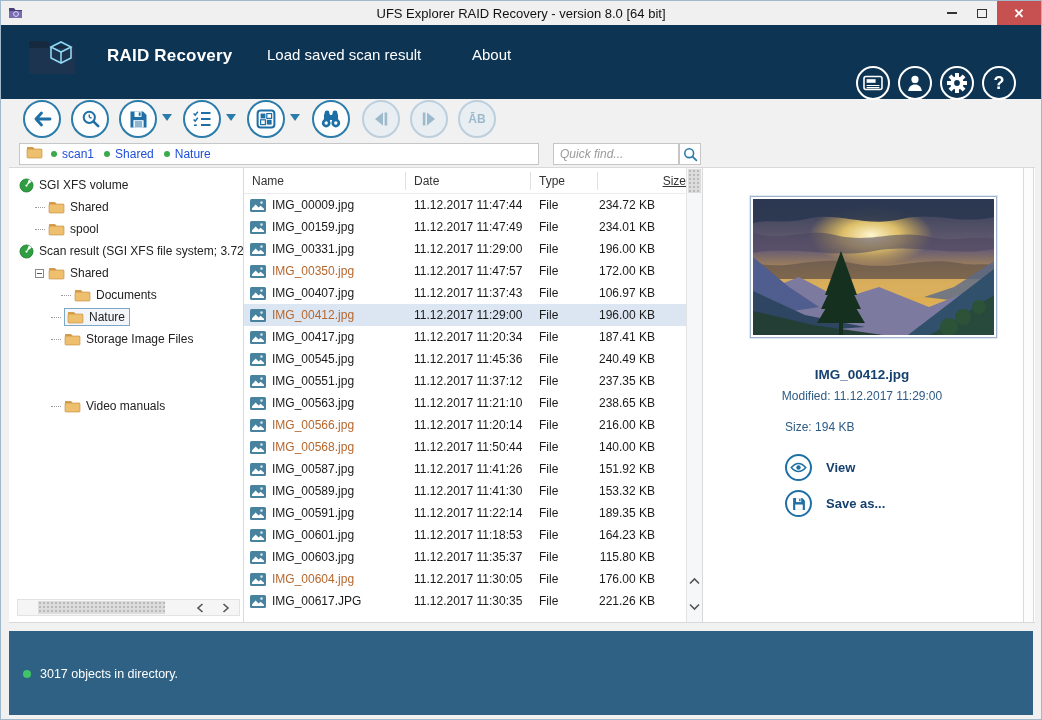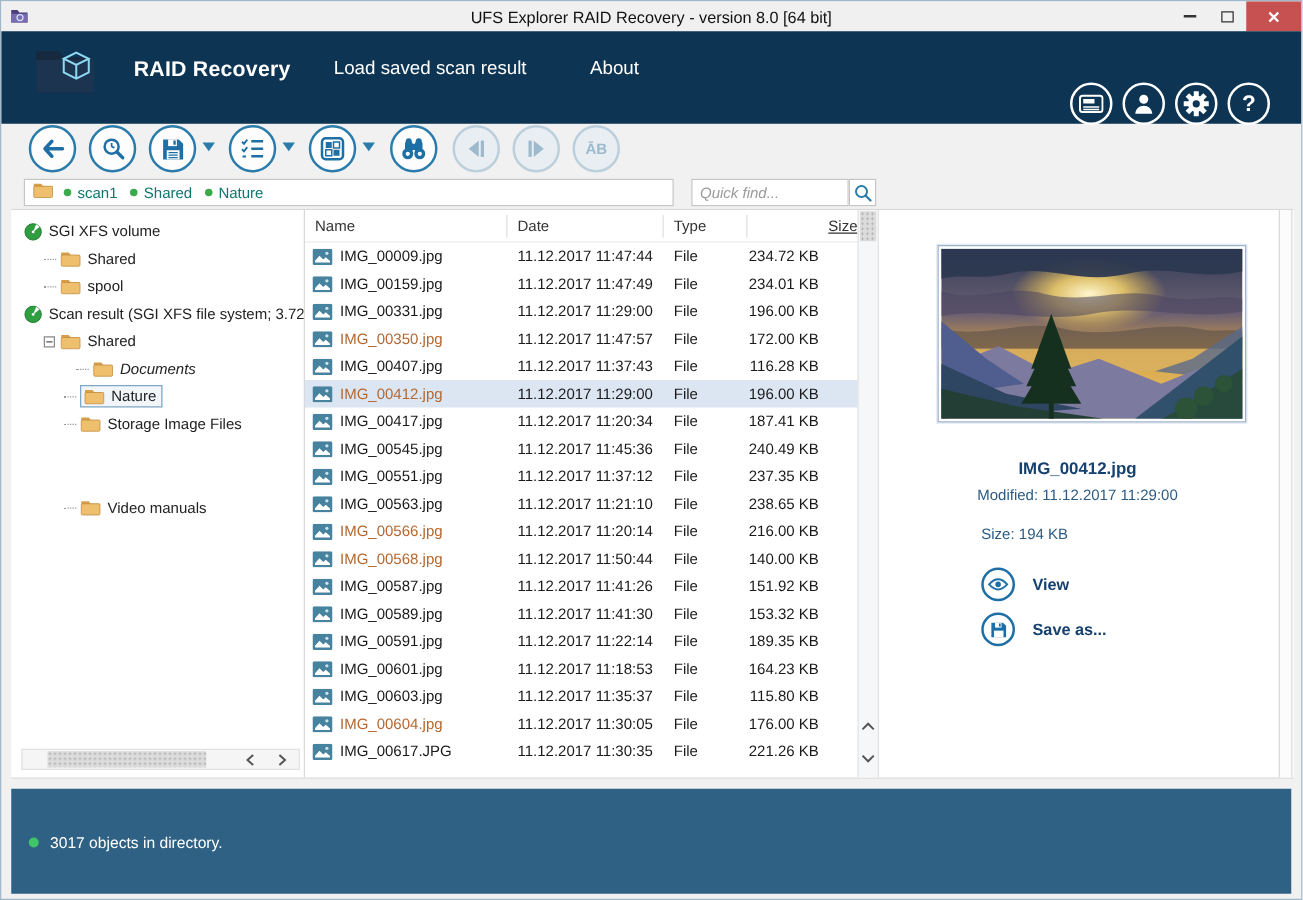--- a/index.html
+++ b/index.html
@@ -27,21 +27,21 @@
   .hdr-btn.q{color:#fff;font-size:18px;font-weight:bold;}
 
   
   .circle-btn{position:absolute;top:99px;width:38px;height:38px;border:2px solid #2b7cab;border-radius:50%;background:#fdfdfd;display:flex;align-items:center;justify-content:center;cursor:pointer;}
   .circle-btn.disabled{border-color:#bccfdc;background:#e9eef2;cursor:default;}
   .caret{position:absolute;top:113px;width:0;height:0;border-left:5px solid transparent;border-right:5px solid transparent;border-top:7px solid #2b7cab;cursor:pointer;}
   .ab-label{font-size:12px;font-weight:bold;color:#9db9cc;}
 
   
   .crumbbar{position:absolute;left:18px;top:142px;width:520px;height:22px;background:#fff;border:1px solid #c6c6c6;display:flex;align-items:center;padding:0 6px;gap:8px;}
-  .crumb{display:flex;align-items:center;gap:5px;font-size:12px;color:#0f766e;cursor:pointer;}
+  .crumb{display:flex;align-items:center;gap:5px;font-size:12px;color:#1d4ed8;cursor:pointer;}
   .crumb .dot{width:6px;height:6px;border-radius:50%;background:#3aaa4a;}
   .qfind{position:absolute;left:552px;top:142px;width:126px;height:22px;border:1px solid #c6c6c6;padding:0 6px;font-size:12px;font-family:"Liberation Sans",sans-serif;color:#333;}
   .qfind::placeholder{font-style:italic;color:#9a9a9a;}
   .qbtn{position:absolute;left:678px;top:142px;width:22px;height:22px;border:1px solid #c6c6c6;background:#fff;display:flex;align-items:center;justify-content:center;cursor:pointer;}
 
   
   .content{position:absolute;left:8px;top:166px;width:1026px;height:456px;background:#fff;border-top:1px solid #d9d9d9;border-bottom:1px solid #d9d9d9;display:flex;}
   .treepanel{position:relative;width:235px;border-right:1px solid #d9d9d9;padding-top:6px;overflow:hidden;}
   .titem{height:22px;display:flex;align-items:center;font-size:12px;color:#222;white-space:nowrap;cursor:pointer;}
   .branch{width:10px;border-bottom:1px dotted #9a9a9a;margin-right:3px;flex:none;}
@@ -315,21 +315,21 @@
           <div class="titem" style="padding-left: 26px;">
             <span class="expander"></span>
             <span style="display:flex;">
               <svg width="17" height="14" viewBox="0 0 17 14">
                 <path d="M1 2h6l1.6 2H16v1H1z" fill="#d89e4a"></path>
                 <rect x="1" y="4" width="15" height="9" rx="1" fill="#eebf6d" stroke="#c08a3e" stroke-width=".6"></rect>
               </svg>
             </span>
             <span class="lbl">Shared</span>
           </div>
-          <div class="titem" style="padding-left: 52px; font-style: italic;">
+          <div class="titem" style="padding-left: 52px;">
             <span class="branch"></span>
             <span style="display:flex;">
               <svg width="17" height="14" viewBox="0 0 17 14">
                 <path d="M1 2h6l1.6 2H16v1H1z" fill="#d89e4a"></path>
                 <rect x="1" y="4" width="15" height="9" rx="1" fill="#eebf6d" stroke="#c08a3e" stroke-width=".6"></rect>
               </svg>
             </span>
             <span class="lbl">Documents</span>
           </div>
           <div class="titem" style="padding-left: 42px;">
@@ -456,21 +456,21 @@
                 <svg width="16" height="13" viewBox="0 0 16 13">
                   <rect width="16" height="13" rx="1.5" fill="#47829e"></rect>
                   <path d="M2 9.5 5.6 5.5 8.6 8.5 10.6 6.8 14 9.8V11H2z" fill="#fff"></path>
                   <circle cx="11.5" cy="3.6" r="1.3" fill="#cfe3ec"></circle>
                 </svg>
               </span>
               <span class="fname-text">IMG_00407.jpg</span>
             </span>
             <span class="fc c-date">11.12.2017 11:37:43</span>
             <span class="fc c-type">File</span>
-            <span class="fc c-size">116.28 KB</span>
+            <span class="fc c-size">106.97 KB</span>
           </div>
           <div class="frow recovered selected">
             <span class="fc c-name">
               <span style="display:flex;">
                 <svg width="16" height="13" viewBox="0 0 16 13">
                   <rect width="16" height="13" rx="1.5" fill="#47829e"></rect>
                   <path d="M2 9.5 5.6 5.5 8.6 8.5 10.6 6.8 14 9.8V11H2z" fill="#fff"></path>
                   <circle cx="11.5" cy="3.6" r="1.3" fill="#cfe3ec"></circle>
                 </svg>
               </span>

